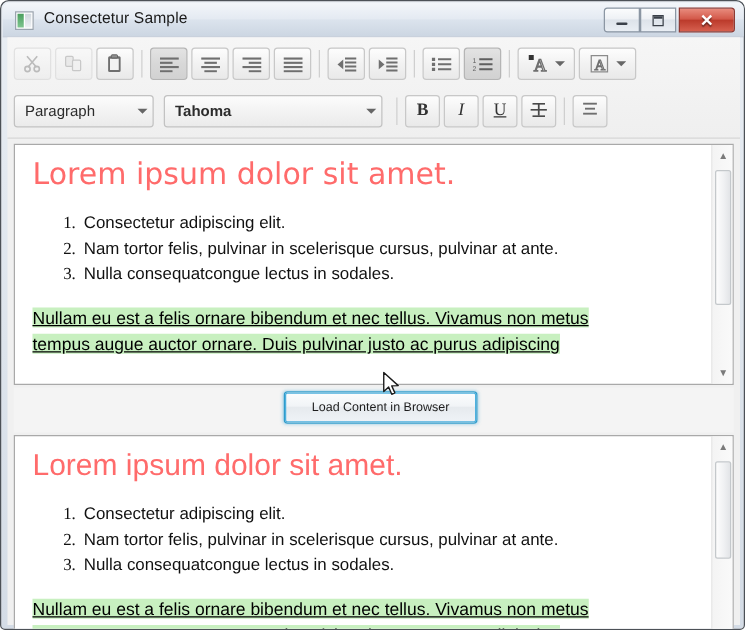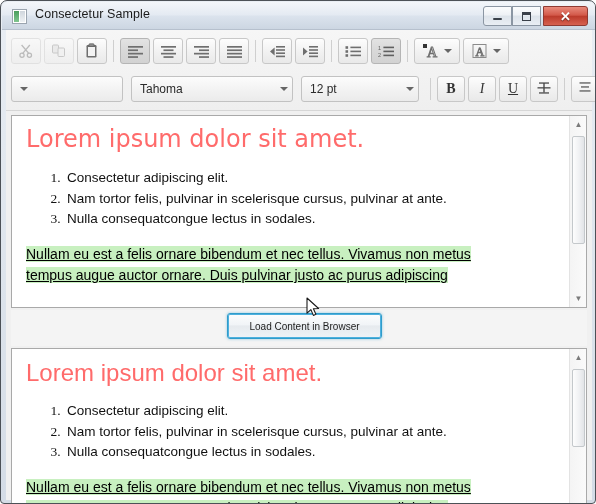--- a/index.html
+++ b/index.html
@@ -190,21 +190,21 @@
     padding-left: 8px;
     white-space: nowrap;
     flex: 1 1 auto;
   }
   .combo .cbtn {
     width: 20px;
     display: flex; align-items: center; justify-content: center;
     flex: 0 0 auto;
   }
   #combo-paragraph { width: 112px; }
-  #combo-font { width: 162px; }
+  #combo-font { width: 175px; font-weight: bold; }
   #combo-size { width: 118px; }
 
   .fbtn {
     width: 28px; height: 26px;
     margin-right: 3px;
     box-sizing: border-box;
     border: 1px solid #c8c8c8;
     border-radius: 3px;
     background: linear-gradient(180deg,#fdfdfd 0%, #f2f2f2 50%, #e9e9e9 100%);
     display: flex; align-items: center; justify-content: center;
@@ -517,38 +517,33 @@
               <text x="4.5" y="13" font-size="12" font-family="Liberation Serif, serif" fill="none" stroke="#6f6f6f" stroke-width=".9">A</text>
             </svg>
           </span>
           <span class="caret"></span>
         </div>
       </div>
 
       <div class="tb-row" id="tb-row2">
 
         <div class="combo" id="combo-paragraph">
+          <span class="cval">Paragraph</span>
           <span class="cbtn">
             <span class="caret"></span>
           </span>
         </div>
 
         <div class="combo" id="combo-font">
           <span class="cval">Tahoma</span>
           <span class="cbtn">
             <span class="caret"></span>
           </span>
         </div>
 
-        <div class="combo" id="combo-size">
-          <span class="cval">12 pt</span>
-          <span class="cbtn">
-            <span class="caret"></span>
-          </span>
-        </div>
 
         <div class="tb-sep"></div>
 
         <div class="fbtn">
           <span style="font-family:'Liberation Serif',serif;font-weight:bold;font-size:14px;color:#333">B</span>
         </div>
         <div class="fbtn">
           <span style="font-family:'Liberation Serif',serif;font-style:italic;font-size:14px;color:#333">I</span>
         </div>
         <div class="fbtn">

